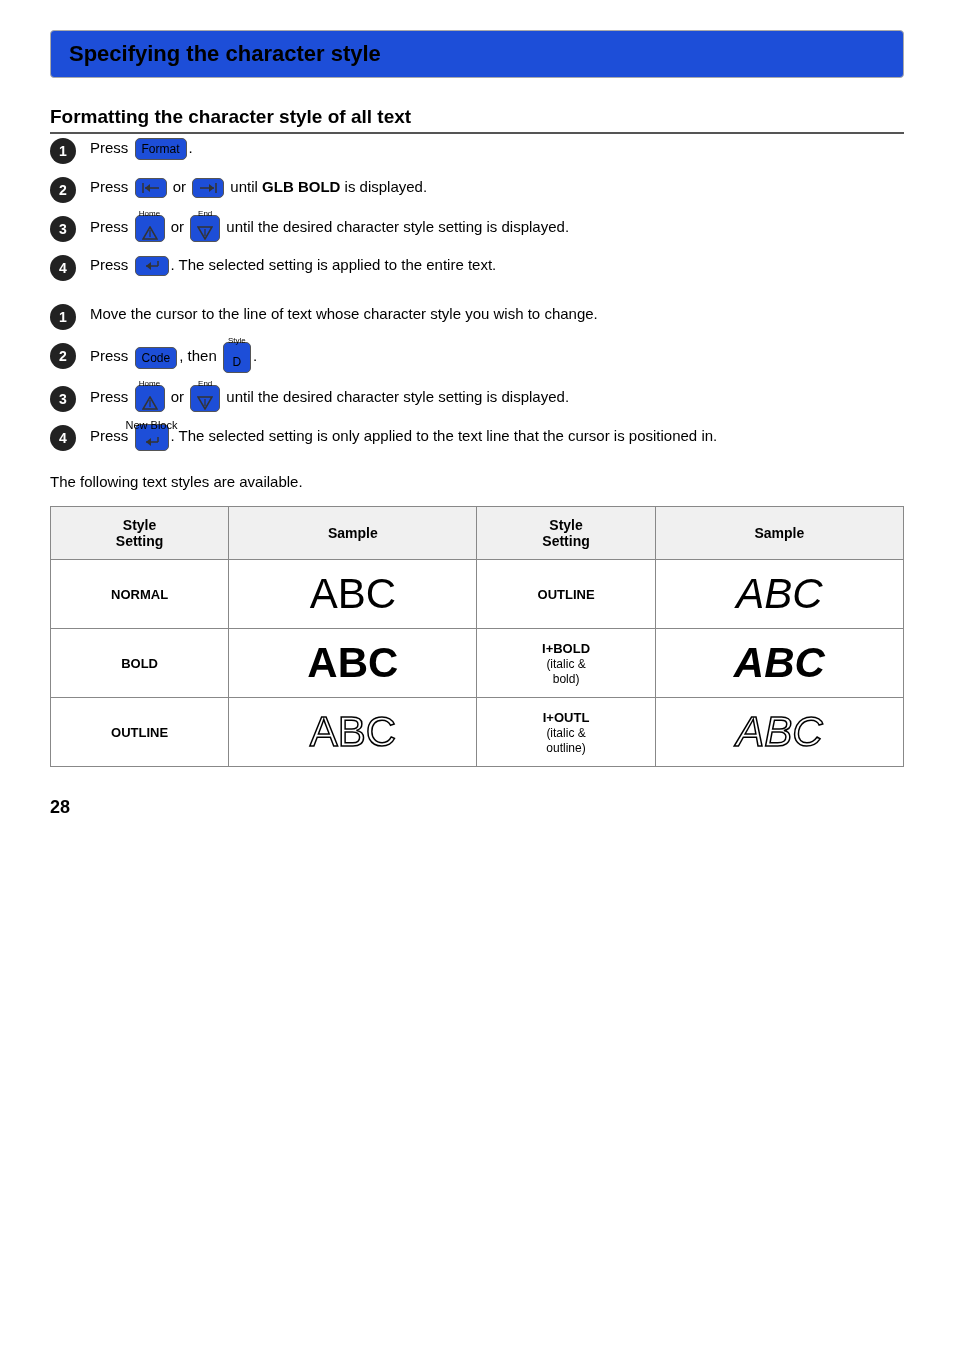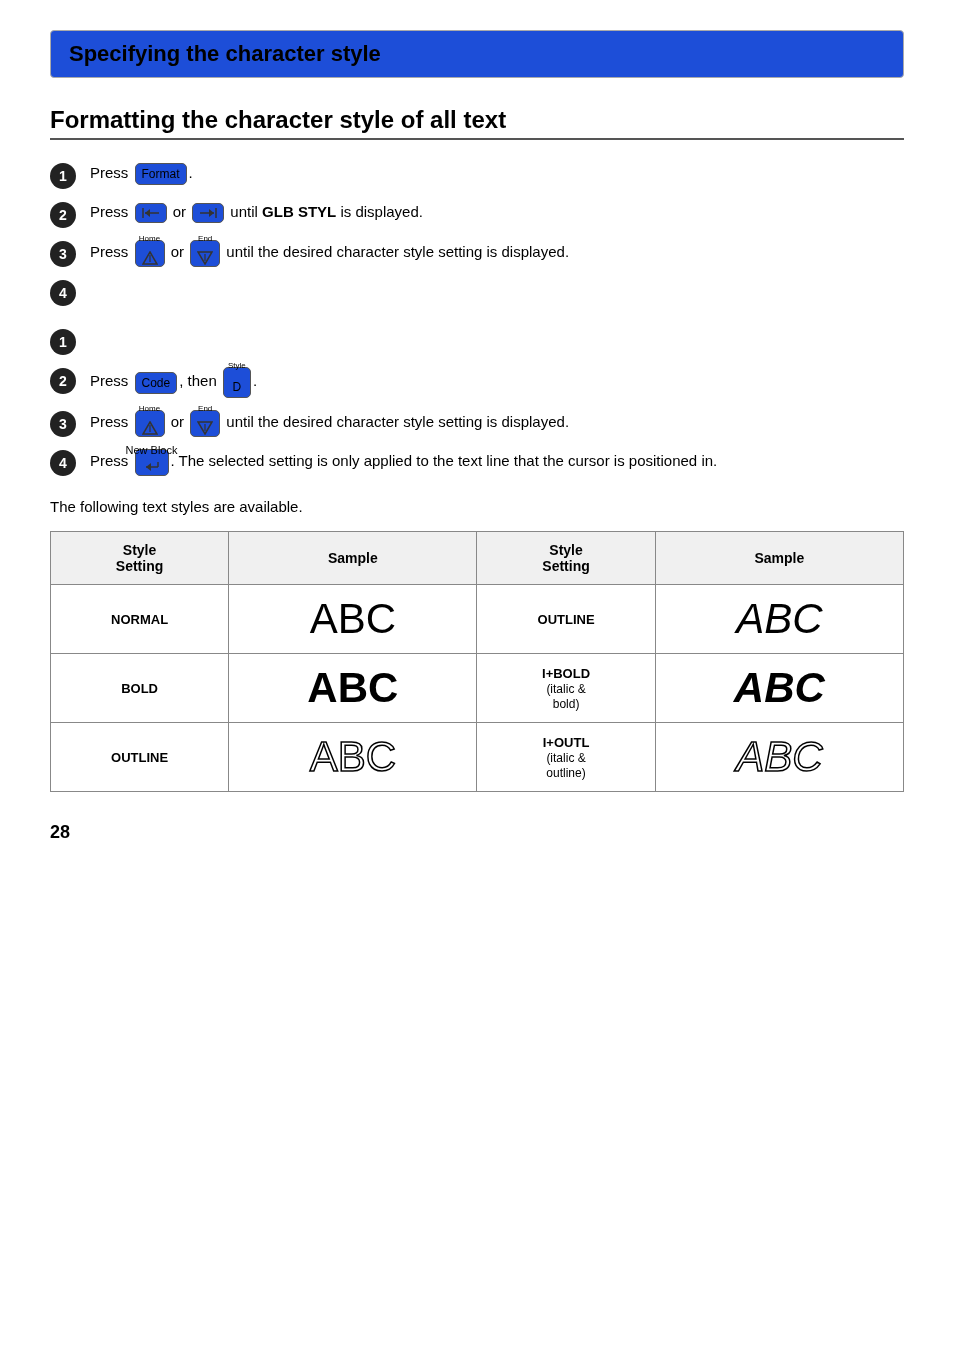--- a/index.html
+++ b/index.html
@@ -21,25 +21,25 @@
       margin-bottom: 28px;
       background: #1d4ed8;
     }
     .page-title {
       font-size: 22px;
       font-weight: bold;
     }
 
     
     .section-heading {
-      font-size: 24px;
+      font-size: 19px;
       font-weight: bold;
       border-bottom: 2px solid #555;
       padding-bottom: 4px;
-      margin-bottom: 22px;
+      margin-bottom: 3px;
     }
 
     
     .steps-container {
       margin-bottom: 22px;
     }
     .step-row {
       display: flex;
       align-items: flex-start;
       margin-bottom: 12px;
@@ -182,21 +182,21 @@
             </svg>
         </span>
         or
         <span class="key-btn">
           <svg width="18" height="14" viewBox="0 0 18 14">
               <line x1="1" y1="7" x2="15" y2="7" stroke="#333" stroke-width="1.5"></line>
               <polygon points="15,7 10,3 10,11" fill="#333"></polygon>
               <line x1="17" y1="2" x2="17" y2="12" stroke="#333" stroke-width="1.5"></line>
             </svg>
         </span>
-        until <strong>GLB STYL</strong> is displayed.
+        until <strong>GLB BOLD</strong> is displayed.
       </span>
     </div>
 
     <div class="step-row">
       <span class="step-number">3</span>
       <span class="step-text">
         Press
         <span class="key-btn" style="position:relative; padding-top:10px;">
           <span style="position:absolute;top:-8px;left:50%;transform:translateX(-50%);font-size:8px;white-space:nowrap;">Home</span>
           <svg width="16" height="14" viewBox="0 0 16 14">
@@ -211,31 +211,44 @@
               <polygon points="8,13 15,1 1,1" fill="none" stroke="#333" stroke-width="1.5"></polygon>
               <line x1="8" y1="3" x2="8" y2="10" stroke="#333" stroke-width="1.2"></line>
             </svg>
         </span>
         until the desired character style setting is displayed.
       </span>
     </div>
 
     <div class="step-row">
       <span class="step-number">4</span>
+      <span class="step-text">
+        Press
+        <span class="key-btn">
+          <svg width="20" height="14" viewBox="0 0 20 14">
+              <line x1="4" y1="7" x2="16" y2="7" stroke="#333" stroke-width="1.5"></line>
+              <polygon points="4,7 9,3 9,11" fill="#333"></polygon>
+              <line x1="16" y1="2" x2="16" y2="7" stroke="#333" stroke-width="1.5"></line>
+            </svg>
+        </span>. The selected setting is applied to the entire text.
+      </span>
     </div>
 
   </div>
 </div>
 
 <div class="section2">
 
   <div class="steps-container">
 
     <div class="step-row">
       <span class="step-number">1</span>
+      <span class="step-text">
+        Move the cursor to the line of text whose character style you wish to change.
+      </span>
     </div>
 
     <div class="step-row">
       <span class="step-number">2</span>
       <span class="step-text">
         Press
         <span class="key-btn">Code</span>,
         then
         <span class="key-btn" style="position:relative;padding-top:10px;">
           <span style="position:absolute;top:-8px;left:50%;transform:translateX(-50%);font-size:8px;white-space:nowrap;">Style</span>

